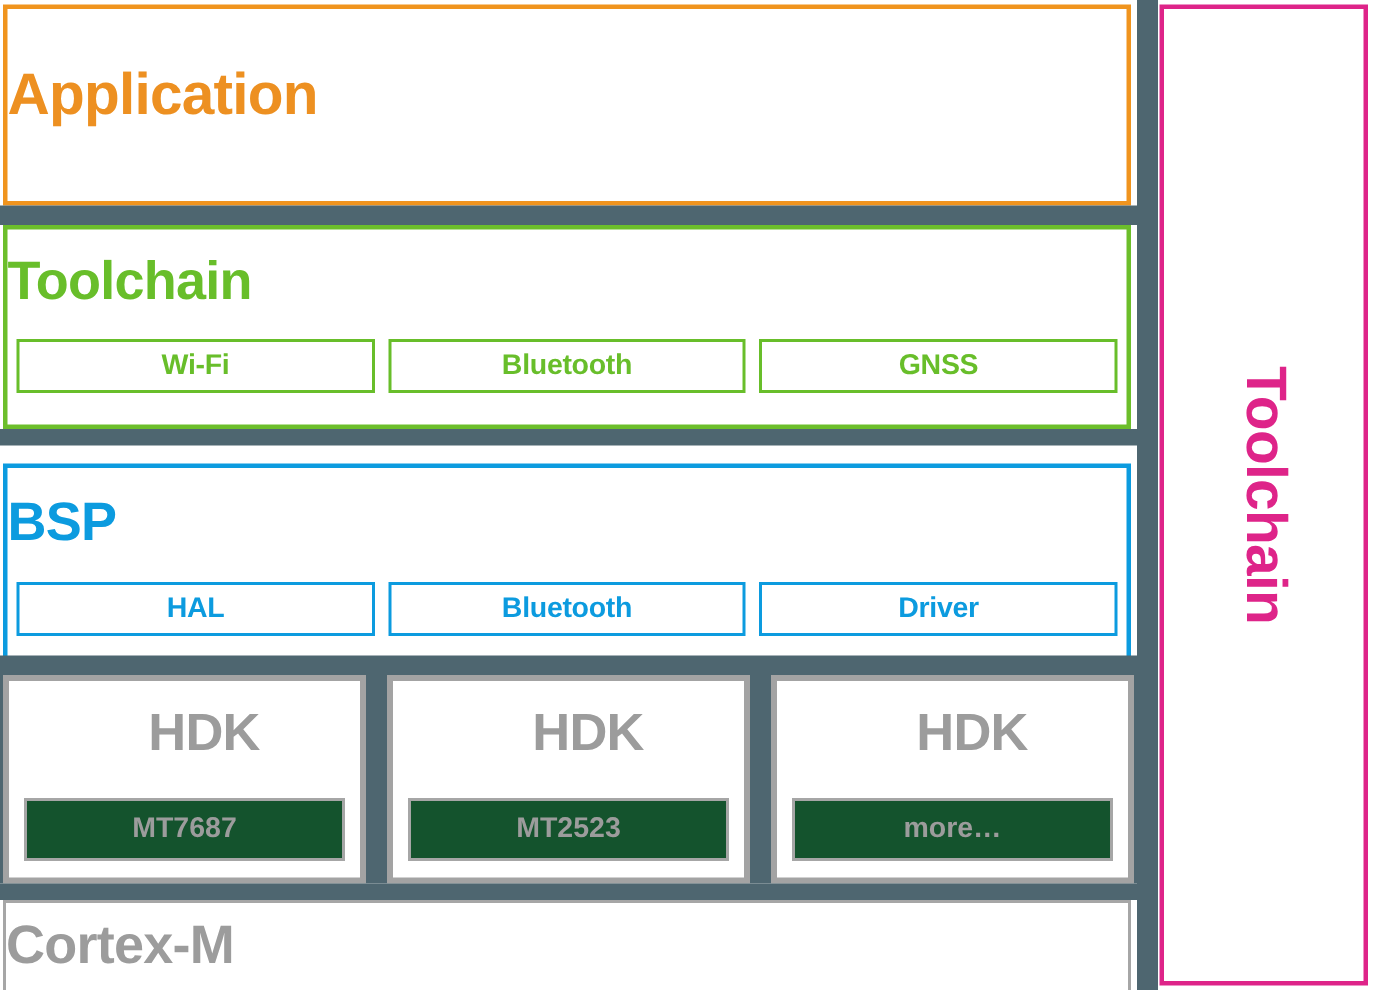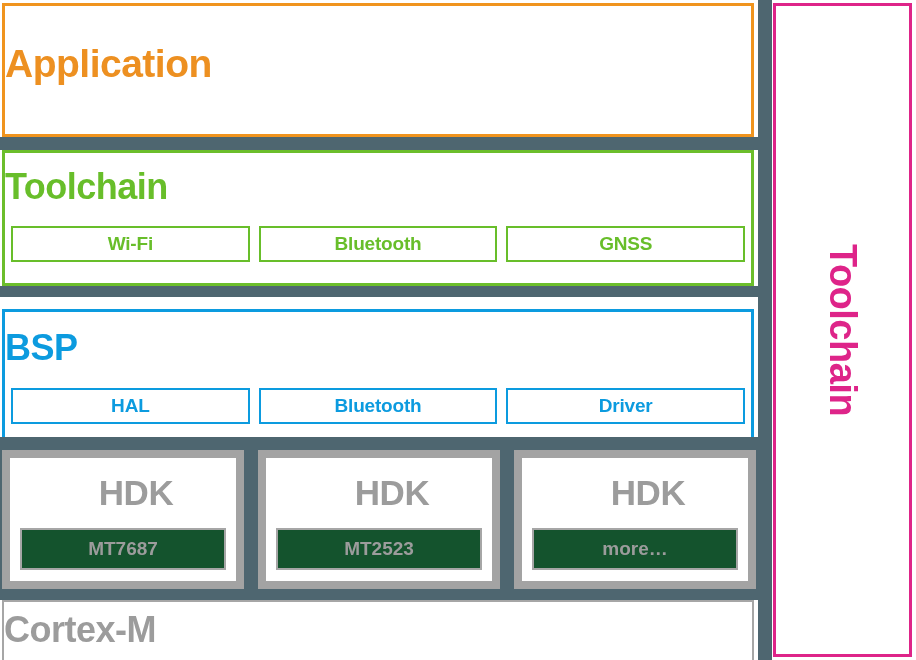--- a/index.html
+++ b/index.html
@@ -140,21 +140,21 @@
     height: 139px;
     background: #4E6670;
     display: flex;
     gap: 14px;
     padding: 0 2px;
     box-sizing: border-box;
   }
   .hdk-card {
     flex: 1 1 0;
     background: #ffffff;
-    border: 8px solid #a3a3a3;
+    border: 4px solid #a3a3a3;
     box-sizing: border-box;
     position: relative;
     padding-left: 26px;
   }
   .hdk-title {
     text-align: center;
     color: #9C9C9C;
     font-weight: bold;
     font-size: 35px;
     line-height: 1;

